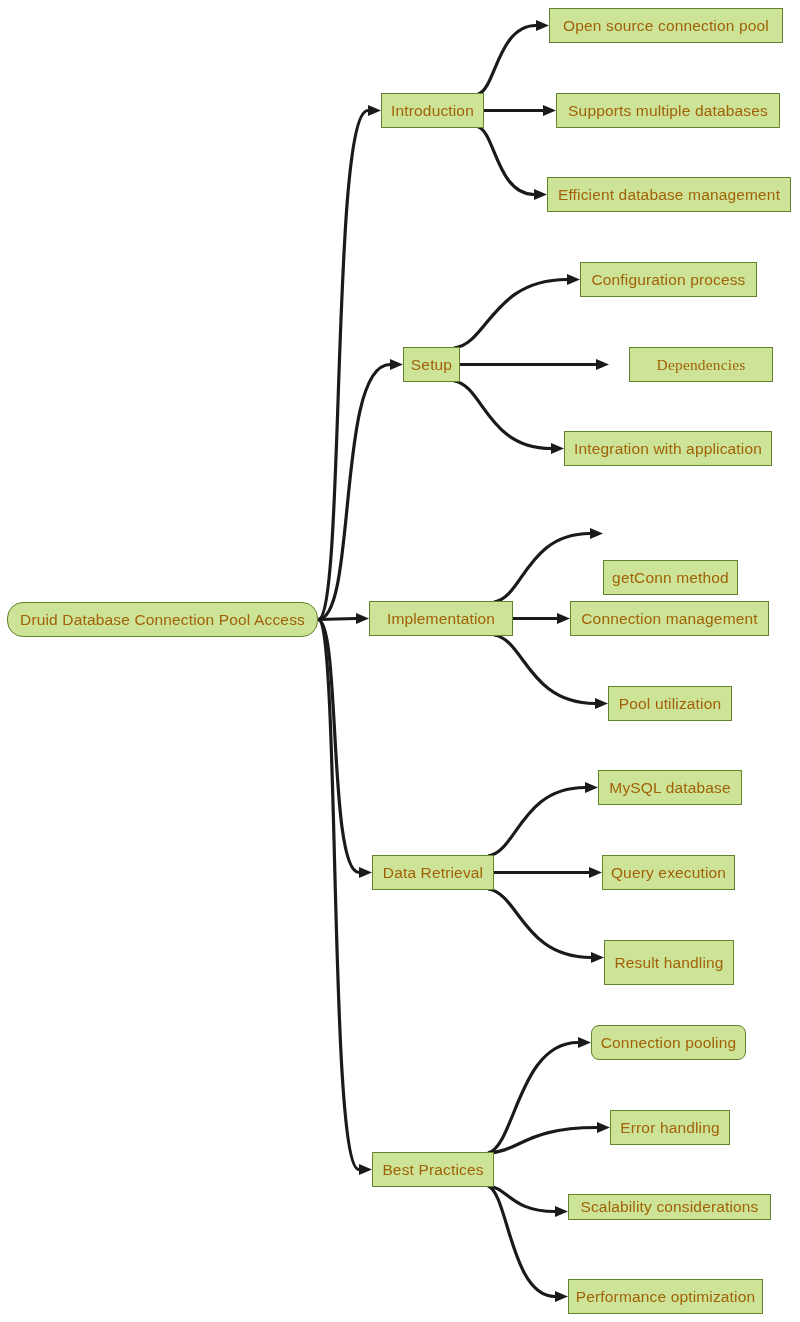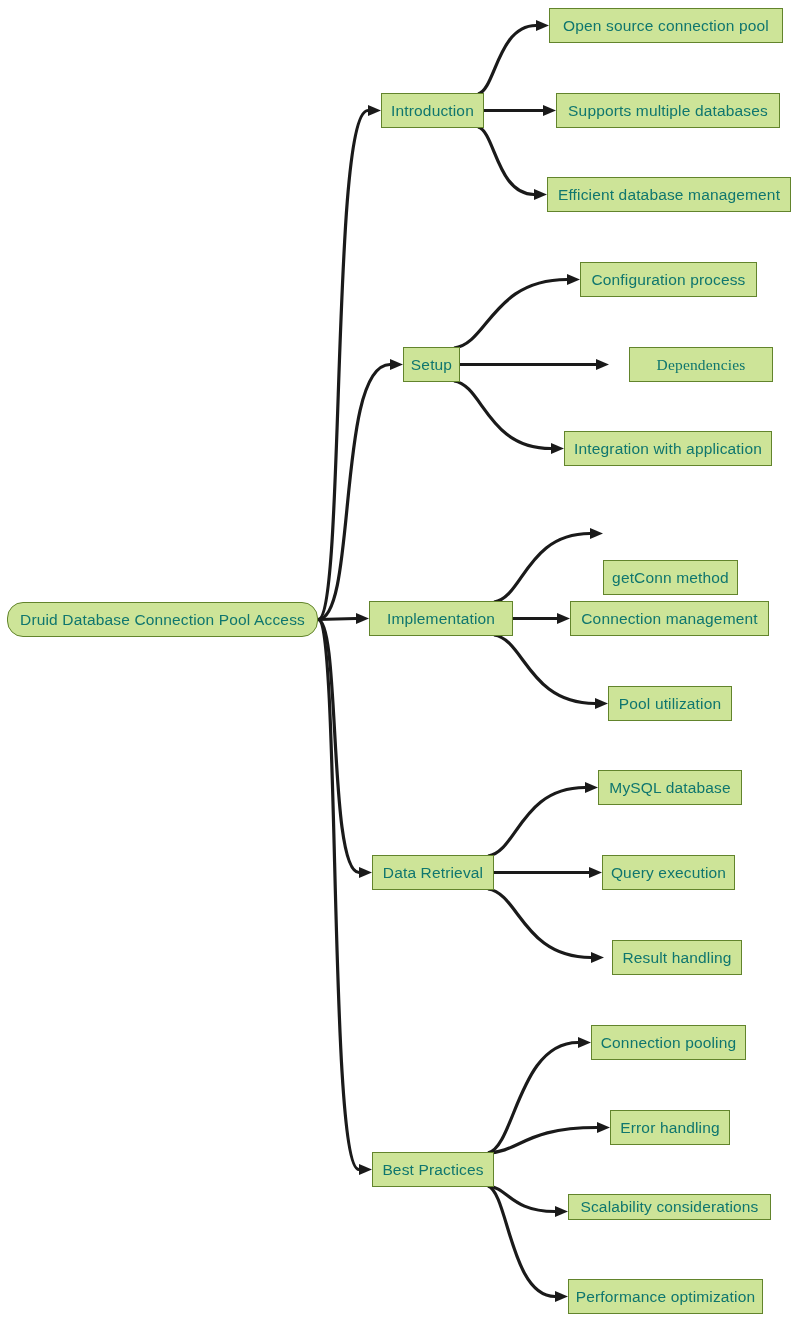--- a/index.html
+++ b/index.html
@@ -37,21 +37,21 @@
     stroke: none;
   }
   .node-box {
     position: absolute;
     box-sizing: border-box;
     background: #cde498;
     border: 1.6px solid #62842c;
     display: flex;
     align-items: center;
     justify-content: center;
-    color: #0f766e;
+    color: #a16207;
     font-size: 15.5px;
     line-height: 1;
     white-space: nowrap;
     letter-spacing: 0.01em;
     font-family: "Liberation Sans", sans-serif;
     text-align: right;
   }
   .node-label {
     display: block;
     padding: 0 9px;
@@ -149,27 +149,27 @@
       </div>
       <div class="node-box" style="left: 372px; top: 855px; width: 122px; height: 35px;">
         <span class="node-label">Data Retrieval</span>
       </div>
       <div class="node-box" style="left: 598px; top: 770px; width: 144px; height: 35px;">
         <span class="node-label">MySQL database</span>
       </div>
       <div class="node-box" style="left: 602px; top: 855px; width: 133px; height: 35px;">
         <span class="node-label">Query execution</span>
       </div>
-      <div class="node-box" style="left: 604px; top: 940px; width: 130px; height: 35px; margin-left: 8px;">
+      <div class="node-box" style="left: 604px; top: 940px; width: 130px; height: 45px;">
         <span class="node-label">Result handling</span>
       </div>
       <div class="node-box" style="left: 372px; top: 1152px; width: 122px; height: 35px;">
         <span class="node-label">Best Practices</span>
       </div>
-      <div class="node-box" style="left: 591px; top: 1025px; width: 155px; height: 35px;">
+      <div class="node-box" style="left: 591px; top: 1025px; width: 155px; height: 35px; border-radius: 8px;">
         <span class="node-label">Connection pooling</span>
       </div>
       <div class="node-box" style="left: 610px; top: 1110px; width: 120px; height: 35px;">
         <span class="node-label">Error handling</span>
       </div>
       <div class="node-box" style="left: 568px; top: 1194px; width: 203px; height: 26px;">
         <span class="node-label">Scalability considerations</span>
       </div>
       <div class="node-box" style="left: 568px; top: 1279px; width: 195px; height: 35px;">
         <span class="node-label">Performance optimization</span>

